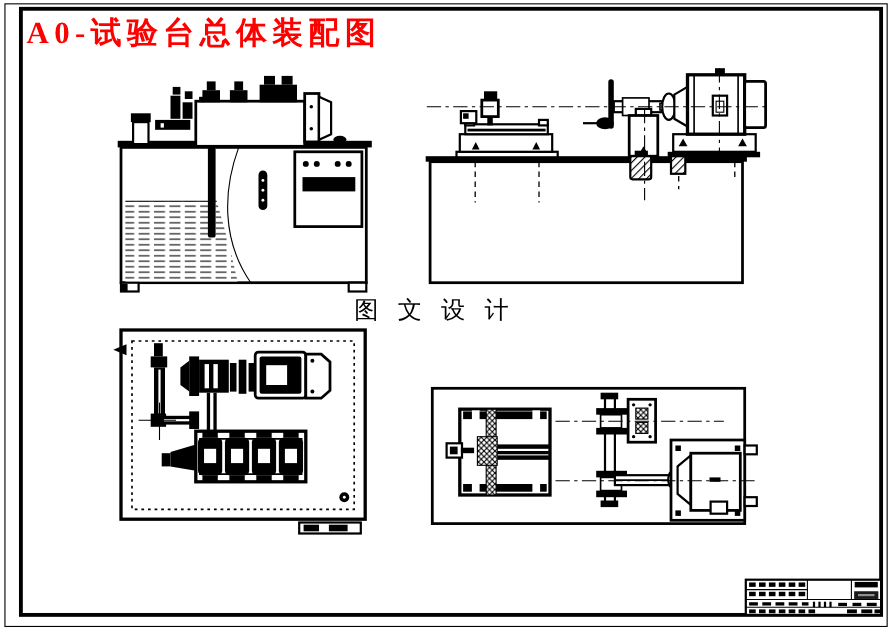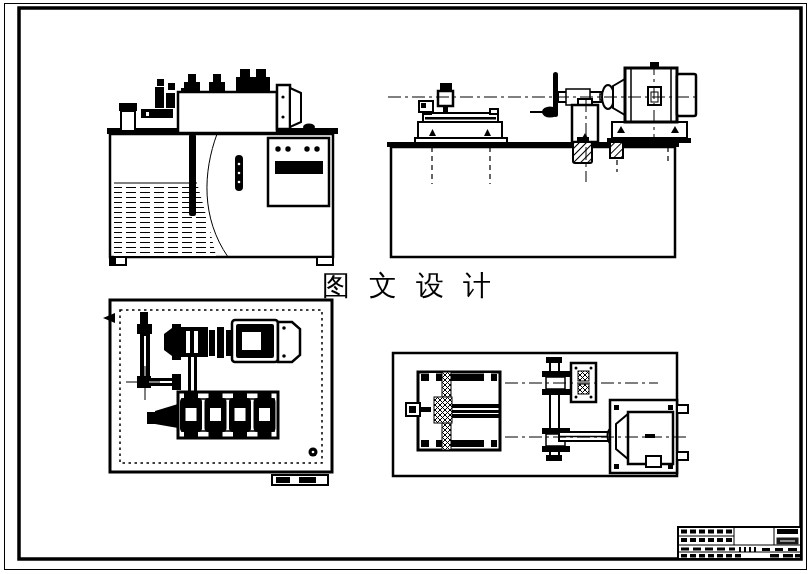--- a/index.html
+++ b/index.html
@@ -4,21 +4,21 @@
 <style>
   :root { --color-paper:#ffffff; --color-line:#000000; --color-title:#ff0000; }
   html,body{margin:0;padding:0;}
   body{width:812px;height:574px;background:var(--color-paper);position:relative;overflow:hidden;
        font-family:"Liberation Sans",sans-serif;}
   #sheet{position:absolute;inset:0;}
   #cad-svg{position:absolute;left:0;top:0;}
   .title{position:absolute;left:24px;top:11px;font-family:"Liberation Serif",serif;font-weight:bold;
          font-size:28px;letter-spacing:5px;color:var(--color-title);white-space:nowrap;}
   .center-label{position:absolute;left:322px;top:267px;font-family:"Liberation Serif",serif;
-         font-size:28px;letter-spacing:6px;color:var(--color-line);white-space:nowrap;}
+         font-size:22px;letter-spacing:6px;color:var(--color-line);white-space:nowrap;}
   
   .blk{fill:var(--color-line);stroke:none;}
   .w15{fill:var(--color-paper);stroke:var(--color-line);stroke-width:1.5;}
   .w2{fill:var(--color-paper);stroke:var(--color-line);stroke-width:2;}
   .w25{fill:var(--color-paper);stroke:var(--color-line);stroke-width:2.5;}
   .w3{fill:var(--color-paper);stroke:var(--color-line);stroke-width:3;}
   .ln1{fill:none;stroke:var(--color-line);stroke-width:1;}
   .ln15{fill:none;stroke:var(--color-line);stroke-width:1.5;}
   .ln2{fill:none;stroke:var(--color-line);stroke-width:2;}
   .cl{fill:none;stroke:var(--color-line);stroke-width:1;stroke-dasharray:13 4 3 4;}
@@ -324,15 +324,16 @@
       <rect x="717" y="554" width="6" height="3.5" class="blk"></rect>
           <rect x="726" y="554" width="6" height="3.5" class="blk"></rect>
       <rect x="735" y="554" width="6" height="3.5" class="blk"></rect>
       <rect x="770" y="554" width="9" height="3.5" class="blk"></rect>
           <rect x="783" y="554" width="10" height="3.5" class="blk"></rect>
       <rect x="795" y="554" width="5" height="3.5" class="blk"></rect>
     </g>
   </g>
 </svg>
 
+<div class="title">A0-试验台总体装配图</div>
 <div class="center-label">图 文 设 计</div>
 
 </div>
 
 </body></html>

